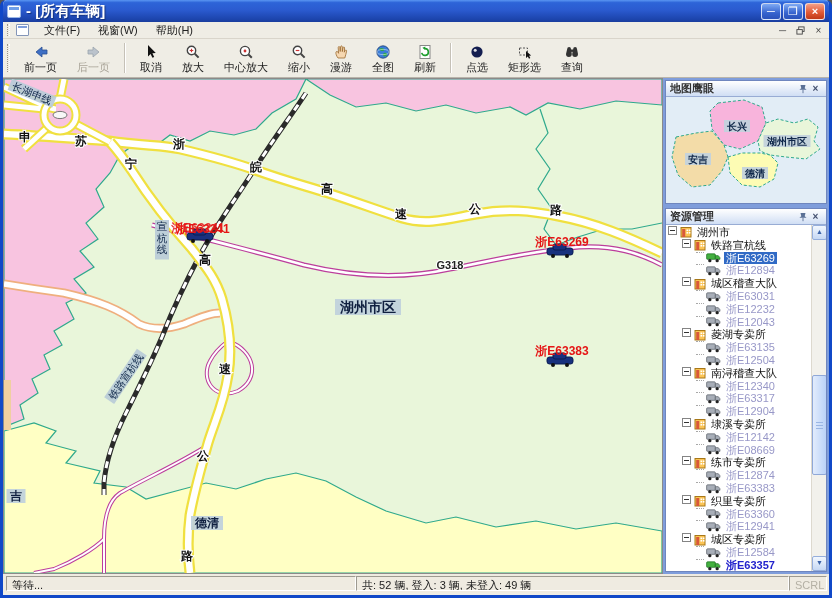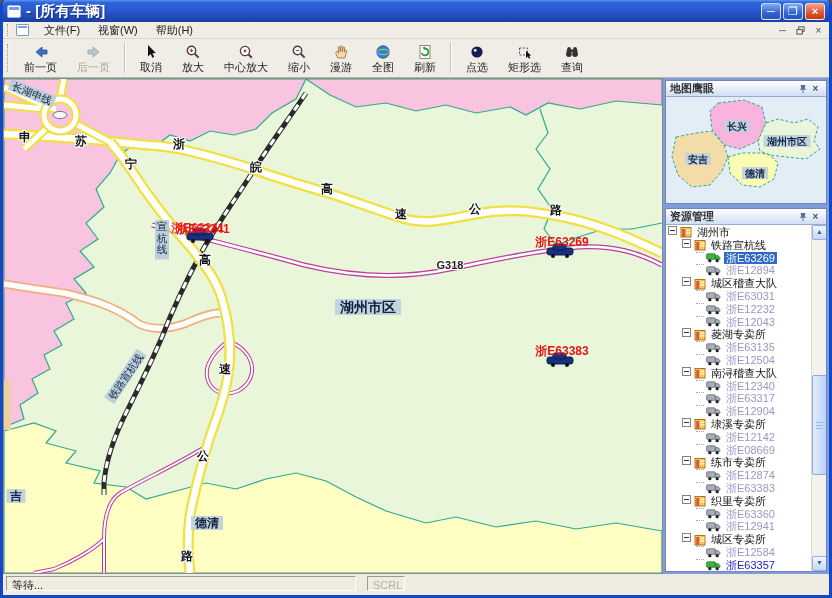--- a/index.html
+++ b/index.html
@@ -56,34 +56,34 @@
   .tree-body{flex:1;position:relative;background:#fff;overflow:hidden}
   #tree{position:absolute;left:0;top:1px;right:15px;bottom:0;overflow:hidden;font-size:11px}
   .trow{height:12.8px;display:flex;white-space:nowrap;cursor:default}
   .tind{display:inline-block;height:1px}
   .exp{width:9px;height:9px;flex:0 0 9px;border:1px solid #848484;background:#fff;position:relative;margin-right:3px}
   .exp::after{content:"";position:absolute;left:1px;top:3px;width:5px;height:1px;background:#333}
   .nico{display:inline-flex;margin-right:3px;align-items:center}
   .tlabel{padding:0 2px;line-height:12px}
   .org .tlabel{color:#111}
   .veh-off .tlabel{color:#9898C8}
-  .veh-on .tlabel{color:#2222CC;font-weight:normal}
+  .veh-on .tlabel{color:#2222CC;font-weight:bold}
   .veh-sel .tlabel{background:var(--sel);color:#fff}
   .dash{width:8px;border-top:1px dotted #A8A8A8;margin-right:2px}
   
   .sb{position:absolute;right:0;top:0;bottom:0;width:15px;background:#F2F1EC;border-left:1px solid #DDD9CF}
   .sb-btn{position:absolute;left:0;width:15px;height:15px;background:linear-gradient(#F2F7FE,#C6D8F4);
     border:1px solid #95AEDC;border-radius:2px;color:#3A62A8;font-size:7px;line-height:12px;text-align:center}
   .sb-btn.up{top:0}.sb-btn.down{bottom:0}
   .sb-thumb{position:absolute;left:0;width:15px;top:150px;height:100px;border:1px solid #8FA8D8;border-radius:2px;
     background:linear-gradient(90deg,#E2ECFC,#BAD2F8)}
   .sb-thumb::after{content:"";position:absolute;left:3px;right:3px;top:46px;height:8px;
     background:repeating-linear-gradient(180deg,#9AB6E4 0 1px,transparent 1px 3px)}
   
-  .statusbar{height:19px;display:flex;background:#EFEBE1;padding:2px 2px 2px 3px;gap:11px;font-size:11px;align-items:stretch}
+  .statusbar{height:19px;display:flex;background:#EFEBE1;padding:2px 2px 2px 3px;gap:0;font-size:11px;align-items:stretch}
   .sseg{border:1px solid;border-color:#9D9A90 #FFF #FFF #9D9A90;padding:1px 5px;line-height:15px;white-space:nowrap;overflow:hidden}
   .sseg.msg{flex:0 0 350px;color:#222}
   .sseg.coords{flex:0 0 200px;color:#A6A6A6}
   .sseg.counts{flex:1;color:#222}
   .sseg.scrl{flex:0 0 38px;color:#B4B0A4;text-align:center}
   
   .rchar{font:bold 12px "Liberation Sans",sans-serif;fill:#111;paint-order:stroke;stroke:#FFFFFF;stroke-width:2px}
   .rlabel-plain{font:bold 11px "Liberation Sans",sans-serif;fill:#222;paint-order:stroke;stroke:#fff;stroke-width:2px}
   .lblbg{fill:#B9CBD8;opacity:.92}
   .lbltx{font:10.5px "Liberation Sans",sans-serif;fill:#10284A}
@@ -795,16 +795,17 @@
             <div class="sb-thumb"></div>
             <div class="sb-btn down">▼</div>
           </div>
         </div>
       </div>
     </div>
   </div>
 
   <div class="statusbar">
     <div class="sseg msg">等待...</div>
+    <div class="sseg counts">共: 52 辆, 登入: 3 辆, 未登入: 49 辆</div>
     <div class="sseg scrl">SCRL</div>
   </div>
 
 </div>
 
 </body></html>

